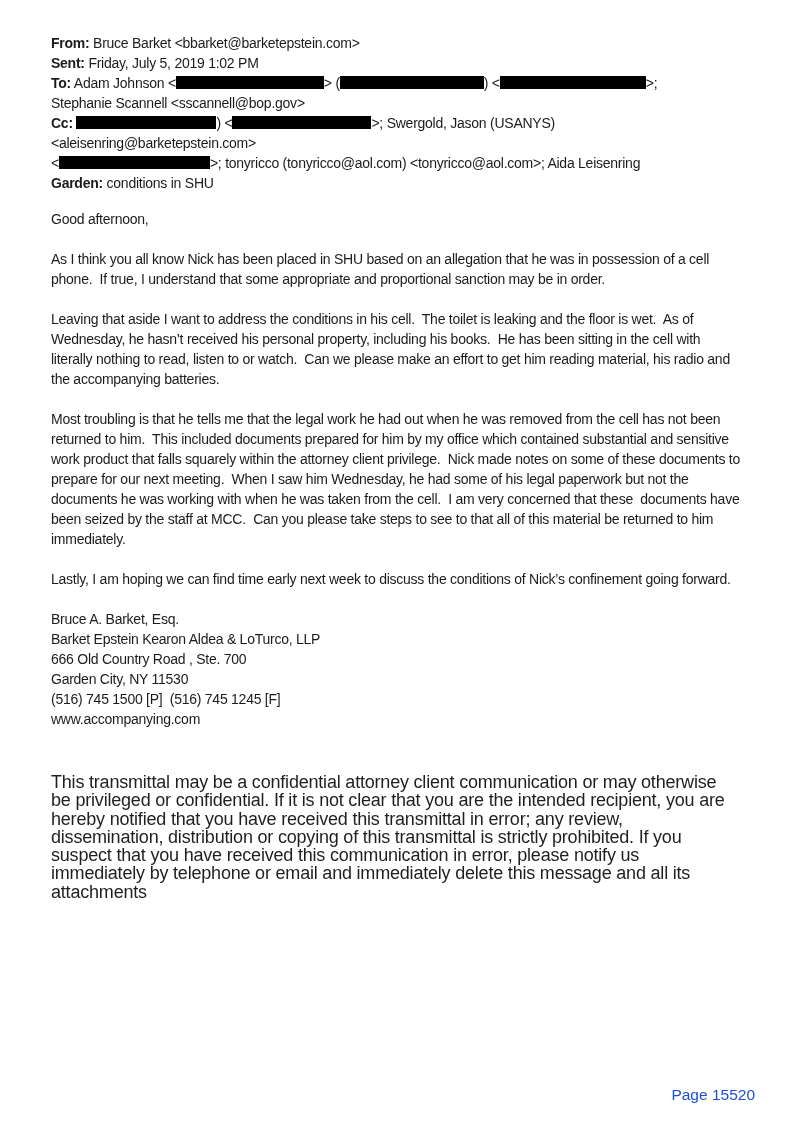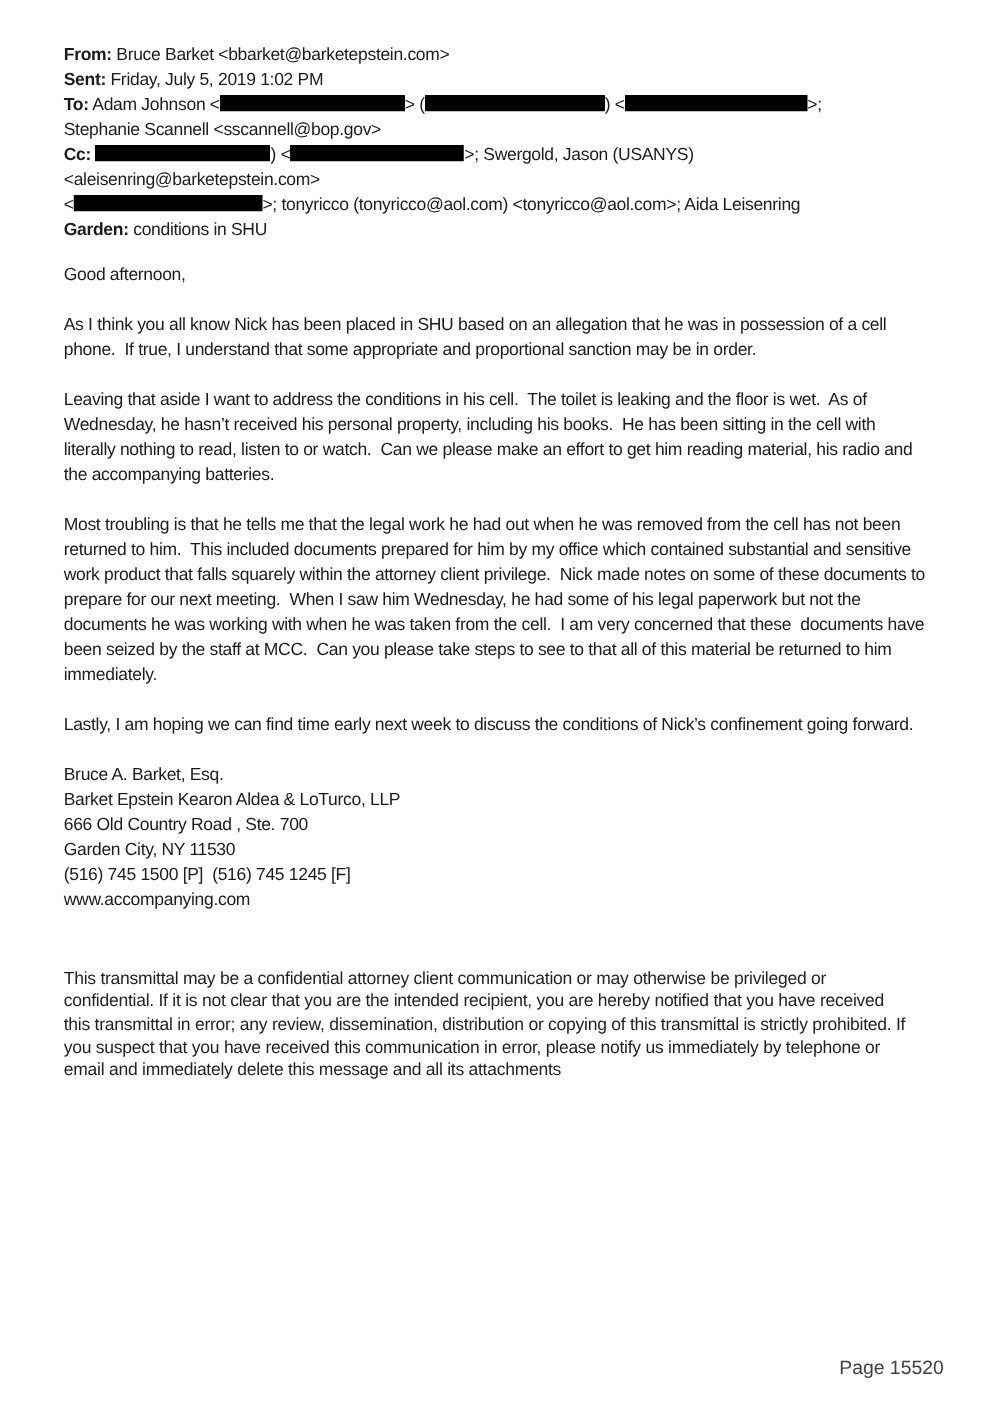--- a/index.html
+++ b/index.html
@@ -38,33 +38,33 @@
   }
   .para {
     margin: 0 0 20px 0;
     line-height: 20px;
     white-space: pre-wrap;
   }
   .signature { margin: 0; }
   .disclaimer {
     margin: 44px 0 0 0;
     max-width: 676px;
-    font-size: 14px;
+    font-size: 18px;
     line-height: 18.3px;
     letter-spacing: -0.2px;
     white-space: pre-wrap;
     color: #1f1f1f;
   }
   .page-number {
     position: absolute;
     right: 39px;
     bottom: 19px;
     font-size: 15.5px;
     letter-spacing: 0;
-    color: #404040;
+    color: #1d4ed8;
   }
 </style>
 </head>
 <body>
 
 <div class="page">
 
   <div class="email-header">
     <div class="hline"><span class="bold">From:</span><span> Bruce Barket &lt;</span><span class="link">bbarket@barketepstein.com</span><span>&gt;</span></div>
     <div class="hline"><span class="bold">Sent:</span><span> Friday, July 5, 2019 1:02 PM</span></div>

